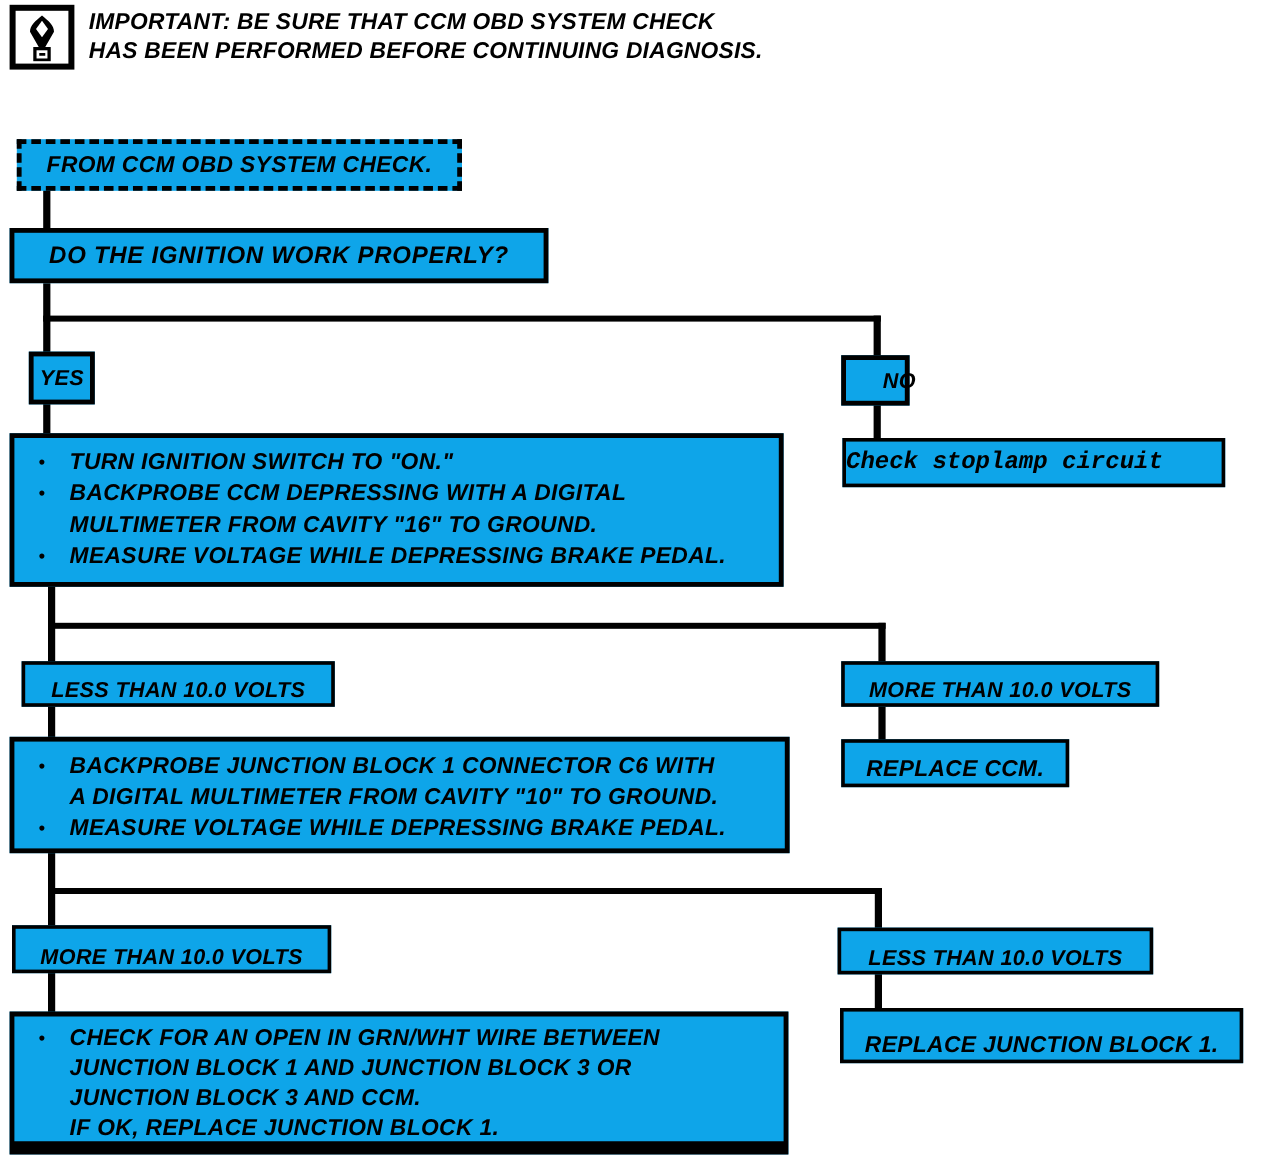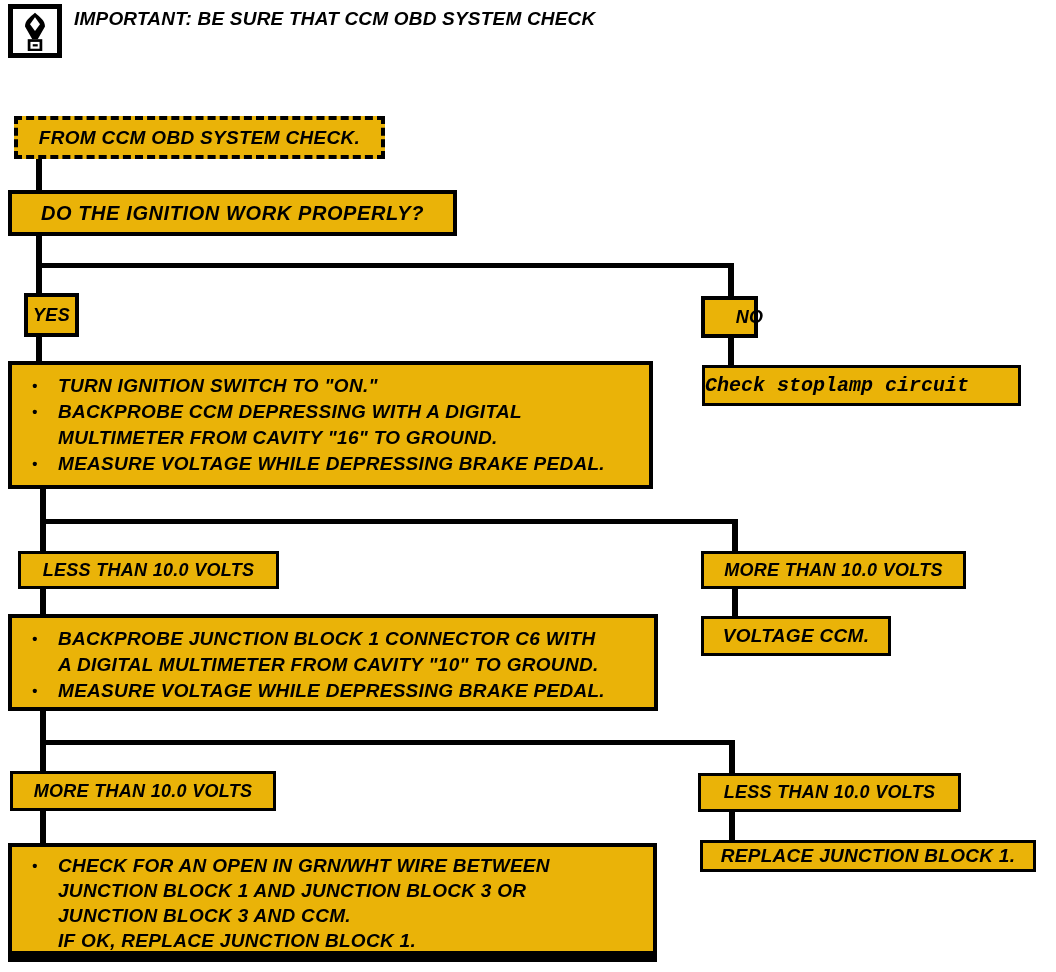--- a/index.html
+++ b/index.html
@@ -3,26 +3,26 @@
 <meta charset="utf-8">
 <style>
   html,body { margin:0; padding:0; background:#ffffff; }
   #canvas {
     position:relative; width:1056px; height:972px; background:#ffffff;
     font-family:"Liberation Sans", sans-serif; color:#000;
     overflow:hidden;
     font-style:italic;
   }
   .box {
-    position:absolute; background:#eab308; border:4px solid #000;
+    position:absolute; background:#0ea5e9; border:4px solid #000;
     box-sizing:border-box; z-index:2; font-weight:700;
     display:flex; align-items:center; justify-content:center;
     letter-spacing:0.3px;
   }
-  .label-box { border-width:3px; font-size:18px; }
+  .label-box { border-width:3px; font-size:18px;align-items:flex-end; }
   .dashed { border-style:dashed; }
   .hline, .vline { position:absolute; background:#000; z-index:1; }
   .step-box {
     flex-direction:column; align-items:stretch; justify-content:flex-start;
     font-size:19px; line-height:26px; padding:8px 10px 0 16px;
   }
   .step-row { display:flex; }
   .bullet-cell {
     width:26px; flex:0 0 26px; text-align:left; padding-left:4px;
     font-size:15px;
@@ -51,20 +51,21 @@
   <div class="icon-frame">
     <svg width="40" height="40" viewBox="0 0 44 44">
       <path d="M22 2 C28 7 33 11 33 17 L25 31 L19 31 L11 17 C11 11 16 7 22 2 Z" fill="#000"></path>
       <path d="M22 7 L27.5 14.5 L22 22 L16.5 14.5 Z" fill="#fff"></path>
       <rect x="15.5" y="32.5" width="13" height="10.5" fill="#fff" stroke="#000" stroke-width="3"></rect>
       <rect x="19.5" y="36.5" width="5.5" height="2.5" fill="#000"></rect>
     </svg>
   </div>
   <div class="notice-text">
     <div>IMPORTANT: BE SURE THAT CCM OBD SYSTEM CHECK</div>
+    <div>HAS BEEN PERFORMED BEFORE CONTINUING DIAGNOSIS.</div>
   </div>
 
   <div class="vline" style="left:36px; top:157px; width:6px; height:35px;"></div>
   <div class="vline" style="left:36px; top:236px; width:6px; height:58px;"></div>
   <div class="hline" style="left:36px; top:263px; width:698px; height:5px;"></div>
   <div class="vline" style="left:728px; top:263px; width:6px; height:35px;"></div>
   <div class="vline" style="left:36px; top:336px; width:6px; height:27px;"></div>
   <div class="vline" style="left:728px; top:337px; width:6px; height:30px;"></div>
 
   <div class="vline" style="left:40px; top:488px; width:6px; height:65px;"></div>
@@ -120,21 +121,21 @@
 
   <div class="box label-box" style="left:18px; top:551px; width:261px; height:38px;">
     <span>LESS THAN 10.0 VOLTS</span>
   </div>
 
   <div class="box label-box" style="left:701px; top:551px; width:265px; height:38px;">
     <span>MORE THAN 10.0 VOLTS</span>
   </div>
 
   <div class="box label-box" style="left:701px; top:616px; width:190px; height:40px; font-size:19px;">
-    <span>VOLTAGE CCM.</span>
+    <span>REPLACE CCM.</span>
   </div>
 
   <div class="box step-box" style="left:8px; top:614px; width:650px; height:97px;">
     <div class="step-row">
       <span class="bullet-cell">•</span>
       <span class="step-text">BACKPROBE JUNCTION BLOCK 1 CONNECTOR C6 WITH</span>
     </div>
     <div class="step-row">
       <span class="bullet-cell"></span>
       <span class="step-text">A DIGITAL MULTIMETER FROM CAVITY "10" TO GROUND.</span>
@@ -146,21 +147,21 @@
   </div>
 
   <div class="box label-box" style="left:10px; top:771px; width:266px; height:40px;">
     <span>MORE THAN 10.0 VOLTS</span>
   </div>
 
   <div class="box label-box" style="left:698px; top:773px; width:263px; height:39px;">
     <span>LESS THAN 10.0 VOLTS</span>
   </div>
 
-  <div class="box label-box" style="left:700px; top:840px; width:336px; height:32px; font-size:19px;">
+  <div class="box label-box" style="left:700px; top:840px; width:336px; height:46px; font-size:19px;">
     <span>REPLACE JUNCTION BLOCK 1.</span>
   </div>
 
   <div class="box step-box" style="left:8px; top:843px; width:649px; height:119px; border-bottom-width:11px; line-height:25px; padding-top:6px;">
     <div class="step-row">
       <span class="bullet-cell">•</span>
       <span class="step-text">CHECK FOR AN OPEN IN GRN/WHT WIRE BETWEEN</span>
     </div>
     <div class="step-row">
       <span class="bullet-cell"></span>

